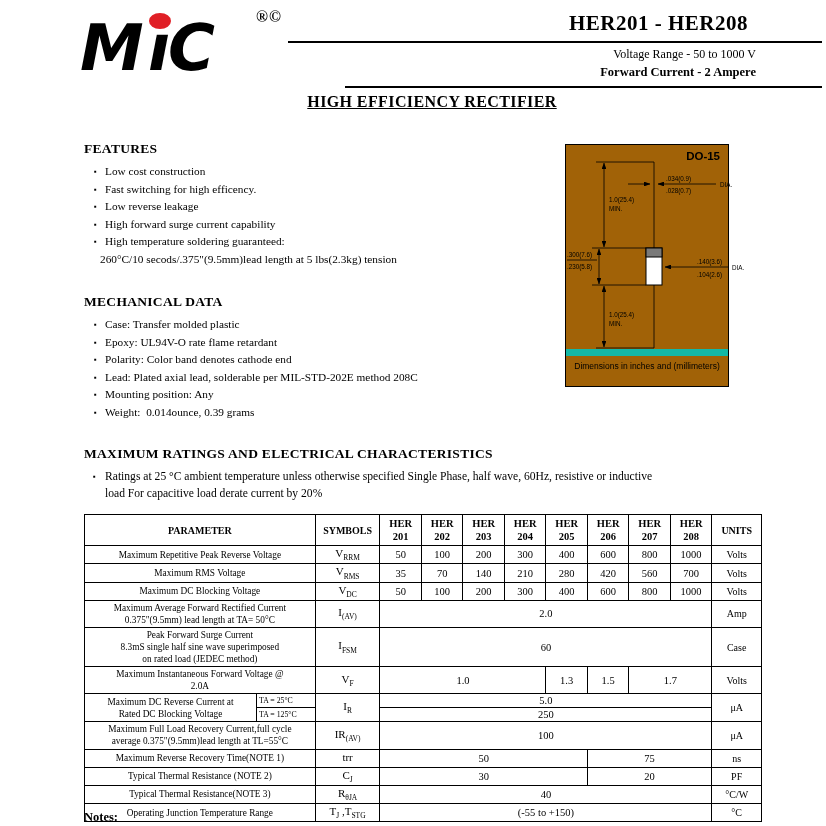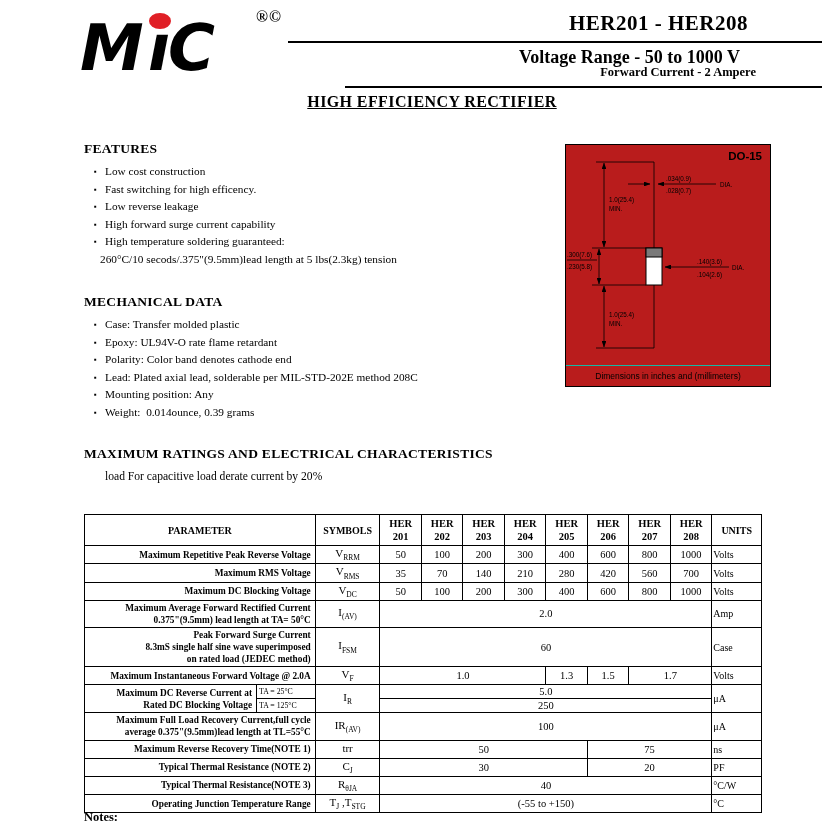--- a/index.html
+++ b/index.html
@@ -8,65 +8,65 @@
     width:826px; height:826px; position:relative; overflow:hidden;
     font-family:"Liberation Serif","DejaVu Serif",serif; color:#000;
   }
   .page { position:absolute; inset:0; background:#ffffff; }
 
   
   .logo-wrap { position:absolute; left:80px; top:6px; width:210px; height:78px; }
   .tm { position:absolute; left:256px; top:8px; font-size:16px; font-weight:bold; letter-spacing:1px; }
   .hdr-part { position:absolute; top:11px; right:78px; font-size:21px; font-weight:bold; letter-spacing:0.5px;text-align:center; }
   .hdr-line1 { position:absolute; top:41px; left:288px; right:4px; border-top:2px solid #000; }
-  .hdr-volt { position:absolute; top:47px; right:86px; font-size:18px; font-weight:bold; }
+  .hdr-volt { position:absolute; top:47px; right:70px; font-size:12px; font-weight:normal; }
   .hdr-curr { position:absolute; top:65px; right:70px; font-size:12.5px; font-weight:bold; }
   .hdr-line2 { position:absolute; top:86px; left:345px; right:4px; border-top:2px solid #000; }
   .doc-title { position:absolute; top:93px; left:0; width:100%; text-align:center;
                font-size:16px; font-weight:bold; text-decoration:underline; letter-spacing:0.4px;padding-left:38px; }
 
   
   .features { position:absolute; left:84px; top:141px; width:470px; }
   .mech     { position:absolute; left:84px; top:294px; width:480px; }
   .features h2, .mech h2, .ratings h2 { font-size:13.5px; font-weight:bold; letter-spacing:0.3px; margin-bottom:6px; }
   .bitem { font-size:11.3px; line-height:17.5px; padding-left:21px; position:relative; }
   .bitem::before { content:"▪"; position:absolute; left:10px; top:0; font-size:8px; }
   .bitem span { white-space:pre-wrap; }
   .bcont { font-size:11.3px; line-height:17.5px; padding-left:16px; white-space:pre-wrap; }
 
   
-  .do15 { position:absolute; left:565px; top:144px; width:206px; height:243px;
-          border:1px solid #000; background:#b91c1c; }
+  .do15 { position:absolute; left:565px; top:144px; width:164px; height:243px;
+          border:1px solid #000; background:#a16207; }
   .do15-name { position:absolute; top:5px; right:8px; font-family:"Liberation Sans",sans-serif;
                font-weight:bold; font-size:11.5px; }
   .do15 svg.pkg { position:absolute; top:0; left:0; }
-  .do15-caption { position:absolute; bottom:0; left:0; right:0; height:21px; border-top:1px solid #14b8a6;
+  .do15-caption { position:absolute; bottom:16px; left:0; right:0; height:21px; border-top:7px solid #14b8a6;
                   font-family:"Liberation Sans",sans-serif; font-size:8.5px; text-align:center; line-height:20px; }
   svg.pkg text { font-family:"Liberation Sans",sans-serif; font-size:6.3px; fill:#000; }
   svg.pkg line { stroke:#000; stroke-width:0.8; }
 
   
   .ratings { position:absolute; left:84px; top:446px; width:695px; }
   .rnote  { font-size:11.6px; line-height:17px; padding-left:21px; position:relative; margin-top:2px; }
   .rnote::before { content:"▪"; position:absolute; left:9px; top:0; font-size:8px; }
   .rnote2 { font-size:11.6px; line-height:17px; padding-left:21px; }
 
   
   table.rt { position:absolute; left:84px; top:514px; width:678px;
              border-collapse:collapse; table-layout:fixed; }
   table.rt th, table.rt td { border:1px solid #000; vertical-align:middle; }
   table.rt th { font-size:10px; font-weight:bold; padding:2px 1px; text-align:center; }
   th.model div { line-height:1.25; font-size:10.5px; }
   th.sym-h { font-size:9px; }
   th.units-h { font-size:9px; }
-  td.param { font-size:9.3px; text-align:right; padding:1px 4px; white-space:pre-line; line-height:1.3;font-weight:bold; }
+  td.param { font-size:9.3px; text-align:center; padding:1px 21px; white-space:pre-line; line-height:1.3; }
   td.sym { font-size:11px; text-align:center; padding:1px; }
   td.sym sub { font-size:7.5px;margin-top:44px; }
   td.val { font-size:10.5px; text-align:center; padding:1px; }
-  td.unit { font-size:10px; text-align:left; padding:1px; }
+  td.unit { font-size:10px; text-align:center; padding:1px; }
   td.cond { font-size:7.8px; text-align:left; padding:0 2px; height:14px; }
 
   .notes { position:absolute; left:84px; top:810px; font-size:12.5px; font-weight:bold; }
 </style>
 </head>
 <body>
 
 <div class="page">
 
   <div class="logo-wrap">
@@ -152,20 +152,21 @@
       <text x="131" y="132">.104(2.6)</text>
       <text x="166" y="125">DIA.</text>
       <text x="43" y="172">1.0(25.4)</text>
       <text x="43" y="181">MIN.</text>
     </svg>
     <div class="do15-caption">Dimensions in inches and (millimeters)</div>
   </div>
 
   <section class="ratings">
     <h2>MAXIMUM RATINGS AND ELECTRICAL CHARACTERISTICS</h2>
+    <div class="rnote">Ratings at 25 °C ambient temperature unless otherwise specified Single Phase, half wave, 60Hz, resistive or inductive</div>
     <div class="rnote2">load For capacitive load derate current by 20%</div>
   </section>
 
   <table class="rt">
     <colgroup>
       <col style="width:170px">
         <col style="width:58px">
         <col style="width:64px">
       <col span="8" style="width:41px">
         <col style="width:49px">

